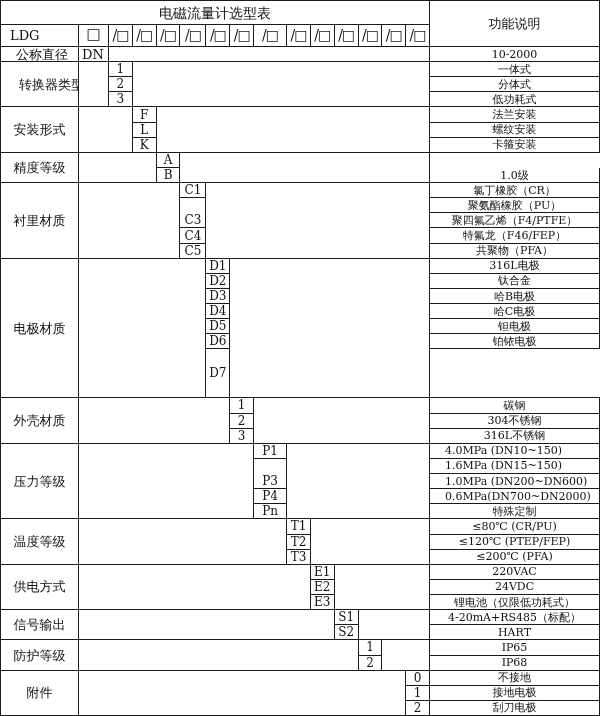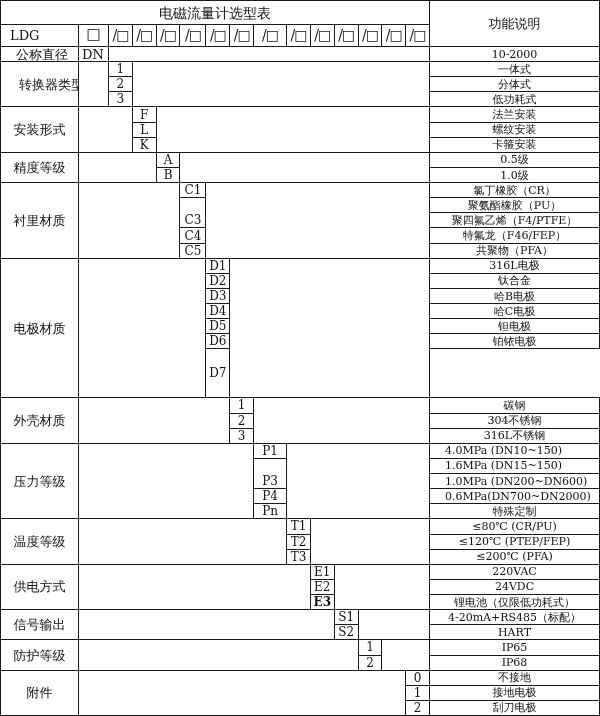--- a/index.html
+++ b/index.html
@@ -73,21 +73,20 @@
     <div class="c codebox" style="grid-area: 7 / 4 / auto / 5;">F</div>
     <div class="c desc" style="grid-area: 7 / 16 / auto / 17;">法兰安装</div>
     <div class="c codebox" style="grid-area: 8 / 4 / auto / 5;">L</div>
     <div class="c desc" style="grid-area: 8 / 16 / auto / 17;">螺纹安装</div>
     <div class="c codebox" style="grid-area: 9 / 4 / auto / 5;">K</div>
     <div class="c desc" style="grid-area: 9 / 16 / auto / 17;">卡箍安装</div>
     <div class="c" style="grid-area: 7 / 5 / 10 / 16;"></div>
     <div class="c" style="grid-area: 10 / 1 / 12 / 2;">精度等级</div>
     <div class="c" style="grid-area: 10 / 2 / 12 / 5;"></div>
     <div class="c codebox" style="grid-area: 10 / 5 / auto / 6;">A</div>
-    <div class="c desc" style="grid-area: 10 / 16 / auto / 17;">0.5级</div>
     <div class="c codebox" style="grid-area: 11 / 5 / auto / 6;">B</div>
     <div class="c desc" style="grid-area: 11 / 16 / auto / 17;">1.0级</div>
     <div class="c" style="grid-area: 10 / 6 / 12 / 16;"></div>
     <div class="c" style="grid-area: 12 / 1 / 17 / 2;">衬里材质</div>
     <div class="c" style="grid-area: 12 / 2 / 17 / 6;"></div>
     <div class="c codebox" style="grid-area: 12 / 6 / auto / 7;">C1</div>
     <div class="c desc" style="grid-area: 12 / 16 / auto / 17;">氯丁橡胶（CR）</div>
     <div class="c codebox" style="grid-area: 13 / 6 / auto / 7; margin-left: 25px;">C2</div>
     <div class="c desc" style="grid-area: 13 / 16 / auto / 17;">聚氨酯橡胶（PU）</div>
     <div class="c codebox" style="grid-area: 14 / 6 / auto / 7;">C3</div>
@@ -144,21 +143,21 @@
     <div class="c desc" style="grid-area: 33 / 16 / auto / 17;">≤120℃ (PTEP/FEP)</div>
     <div class="c codebox" style="grid-area: 34 / 10 / auto / 11;">T3</div>
     <div class="c desc" style="grid-area: 34 / 16 / auto / 17;">≤200℃ (PFA)</div>
     <div class="c" style="grid-area: 32 / 11 / 35 / 16;"></div>
     <div class="c" style="grid-area: 35 / 1 / 38 / 2;">供电方式</div>
     <div class="c" style="grid-area: 35 / 2 / 38 / 11;"></div>
     <div class="c codebox" style="grid-area: 35 / 11 / auto / 12;">E1</div>
     <div class="c desc" style="grid-area: 35 / 16 / auto / 17;">220VAC</div>
     <div class="c codebox" style="grid-area: 36 / 11 / auto / 12;">E2</div>
     <div class="c desc" style="grid-area: 36 / 16 / auto / 17;">24VDC</div>
-    <div class="c codebox" style="grid-area: 37 / 11 / auto / 12; font-weight: bold;">E3</div>
+    <div class="c codebox" style="grid-area: 37 / 11 / auto / 12;">E3</div>
     <div class="c desc" style="grid-area: 37 / 16 / auto / 17;">锂电池（仅限低功耗式）</div>
     <div class="c" style="grid-area: 35 / 12 / 38 / 16;"></div>
     <div class="c" style="grid-area: 38 / 1 / 40 / 2;">信号输出</div>
     <div class="c" style="grid-area: 38 / 2 / 40 / 12;"></div>
     <div class="c codebox" style="grid-area: 38 / 12 / auto / 13;">S1</div>
     <div class="c desc" style="grid-area: 38 / 16 / auto / 17;">4-20mA+RS485（标配）</div>
     <div class="c codebox" style="grid-area: 39 / 12 / auto / 13;">S2</div>
     <div class="c desc" style="grid-area: 39 / 16 / auto / 17;">HART</div>
     <div class="c" style="grid-area: 38 / 13 / 40 / 16;"></div>
     <div class="c" style="grid-area: 40 / 1 / 42 / 2;">防护等级</div>

